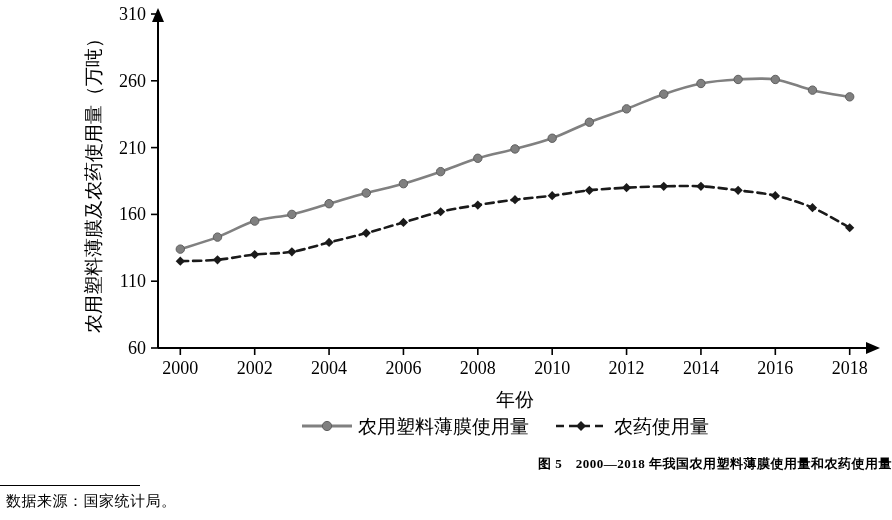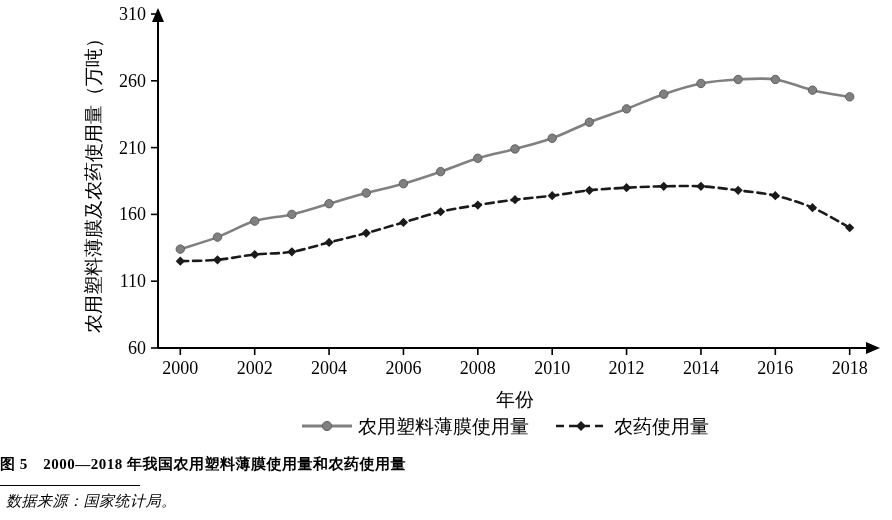--- a/index.html
+++ b/index.html
@@ -9,35 +9,34 @@
     font-family:"Liberation Serif", serif;
     color:#000;
     position:relative;
     overflow:hidden;
   }
   #figure-wrap{position:absolute;left:0;top:0;width:892px;height:520px;}
   #plot-svg{position:absolute;left:0;top:0;}
   .cap{
     position:absolute;
     width:892px;
-    text-align:left;
+    text-align:right;
     font-weight:bold;
-    font-size:15px;
+    font-size:13px;
     letter-spacing:0.5px;
   }
   #caption{top:455px;}
   #source-note{
     position:absolute;
     left:6px;
     top:492px;
     font-size:15px;
     font-weight:normal;
     text-align:right;
     width:auto;
-    font-style:italic;
   }
   #divider{
     position:absolute;
     left:0;top:485px;width:140px;height:1px;background:#000;
   }
 </style>
 </head>
 <body>
 
 <div id="figure-wrap">

